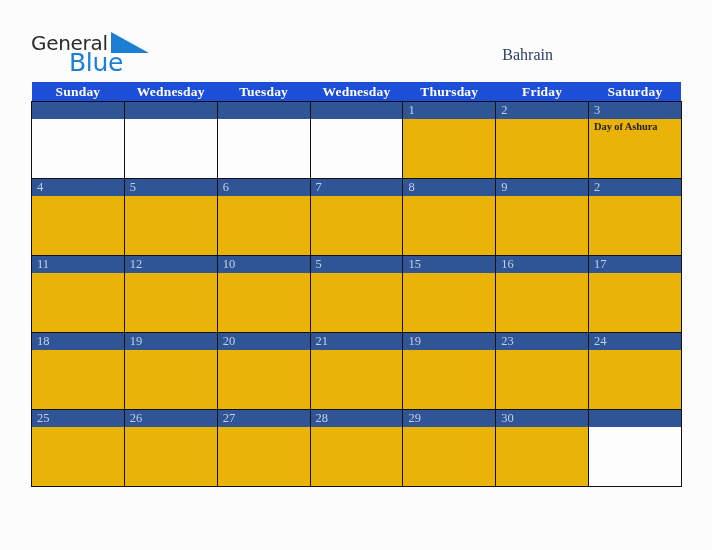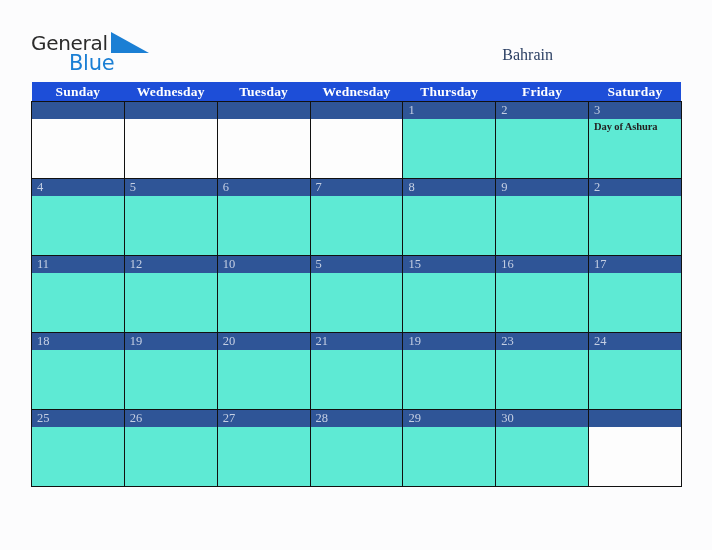--- a/index.html
+++ b/index.html
@@ -54,21 +54,21 @@
     margin-left: -1px;
     margin-top: 1px;
   }
   .logo-row-2 {
     position: absolute;
     left: 38px;
     top: 20px;
   }
   .logo-blue {
     font-family: "DejaVu Sans", sans-serif;
-    font-size: 21px;
+    font-size: 25px;
     color: #1b7fd4;
     letter-spacing: -0.3px;
     line-height: 24px;
     margin-top: 12px;
   }
 
   
   #calendar-title {
     position: absolute;
     left: 0;
@@ -136,21 +136,21 @@
     line-height: 17px;
     text-align: left;
     overflow: hidden;
   }
   tr.band-row td.blank-band {
     color: transparent;
   }
 
   
   tr.body-row td {
-    background: #5eead4;
+    background: #eab308;
     height: 58px;
     padding: 1px 4px 0 5px;
     vertical-align: top;
     border-left: 1px solid #111111;
     border-right: 1px solid #111111;
     border-bottom: 1px solid #111111;
     overflow: hidden;
   }
   tr.body-row td.blank-body {
     background: #fdfdfd;

